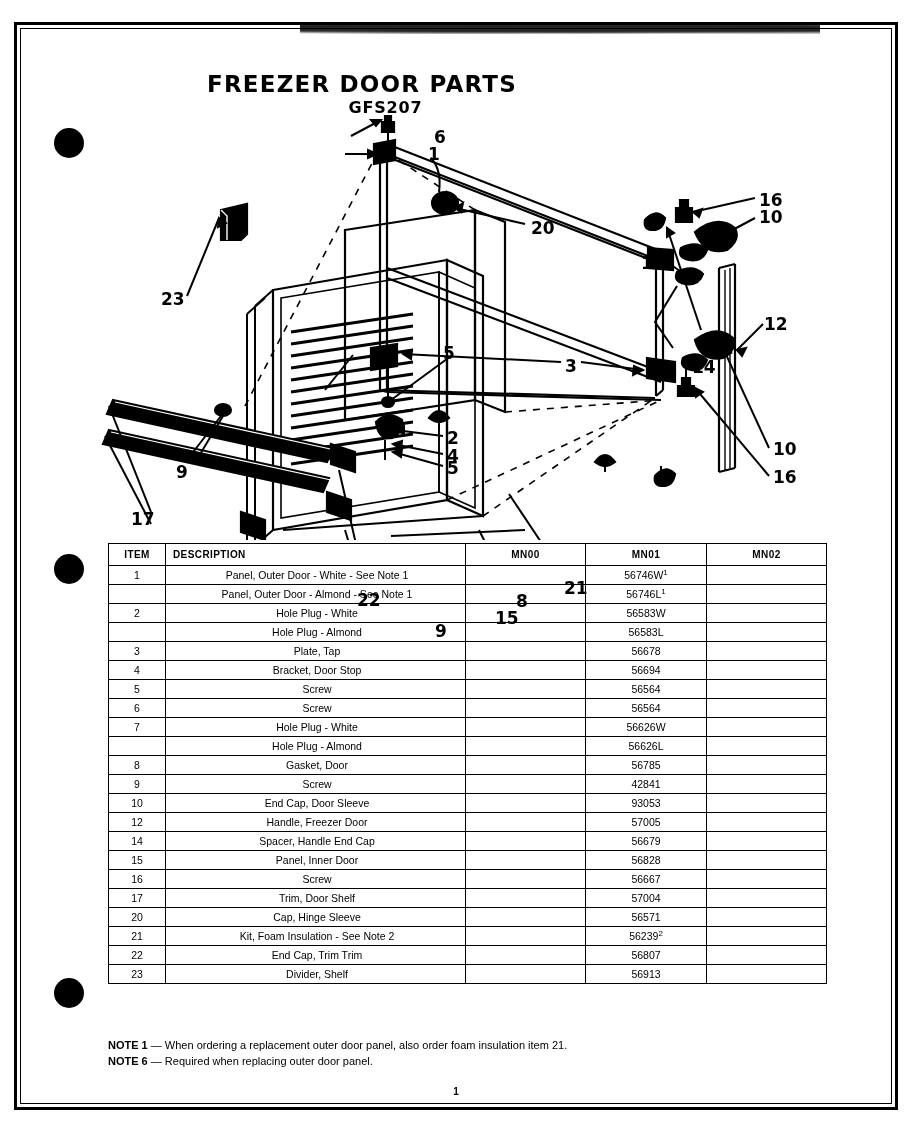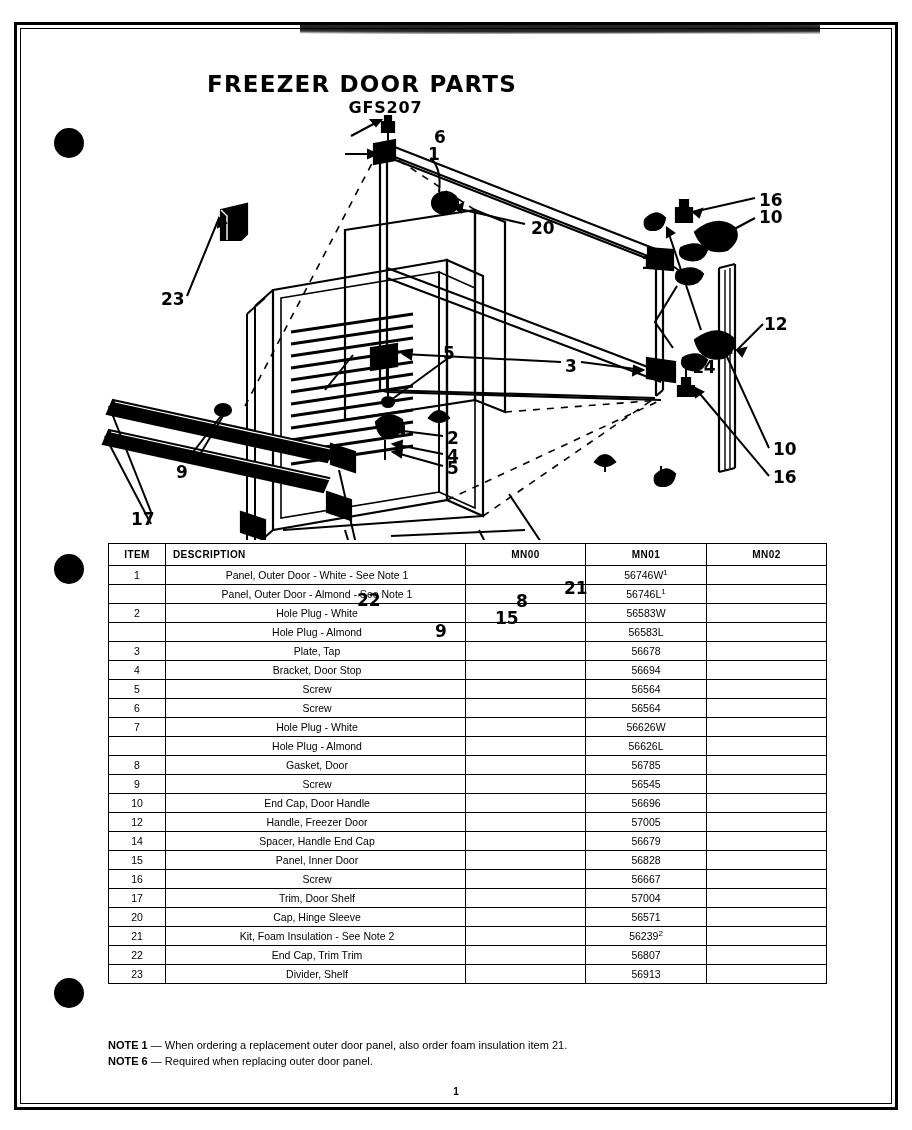--- a/index.html
+++ b/index.html
@@ -523,28 +523,28 @@
           <td class="c-item">8</td>
           <td class="c-desc">Gasket, Door</td>
           <td class="c-num"></td>
           <td class="c-num"><span>56785</span></td>
           <td class="c-num"></td>
         </tr>
         <tr>
           <td class="c-item">9</td>
           <td class="c-desc">Screw</td>
           <td class="c-num"></td>
-          <td class="c-num"><span>56545</span></td>
+          <td class="c-num"><span>42841</span></td>
           <td class="c-num"></td>
         </tr>
         <tr>
           <td class="c-item">10</td>
-          <td class="c-desc">End Cap, Door Handle</td>
-          <td class="c-num"></td>
-          <td class="c-num"><span>56696</span></td>
+          <td class="c-desc">End Cap, Door Sleeve</td>
+          <td class="c-num"></td>
+          <td class="c-num"><span>93053</span></td>
           <td class="c-num"></td>
         </tr>
         <tr>
           <td class="c-item">12</td>
           <td class="c-desc">Handle, Freezer Door</td>
           <td class="c-num"></td>
           <td class="c-num"><span>57005</span></td>
           <td class="c-num"></td>
         </tr>
         <tr>

